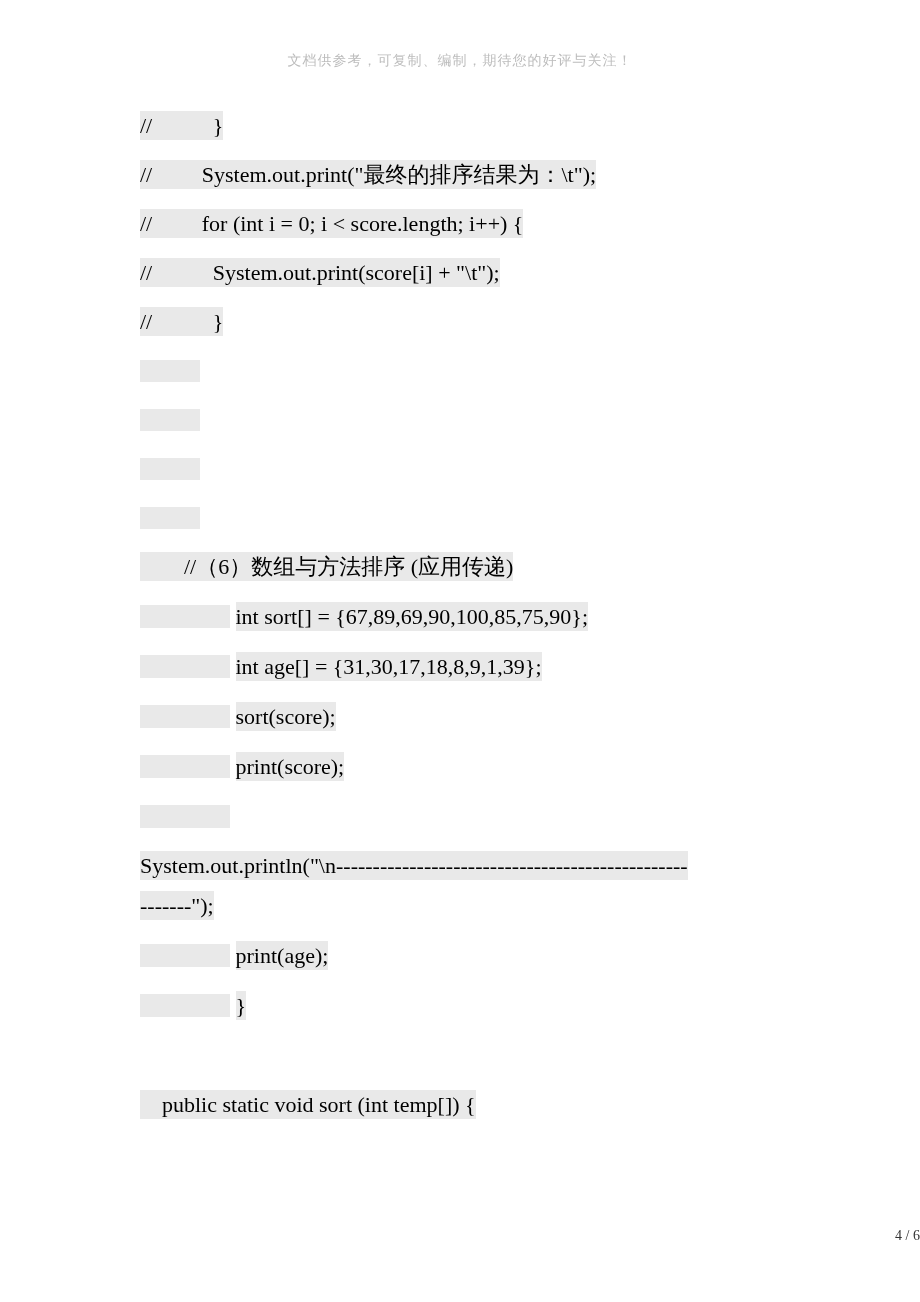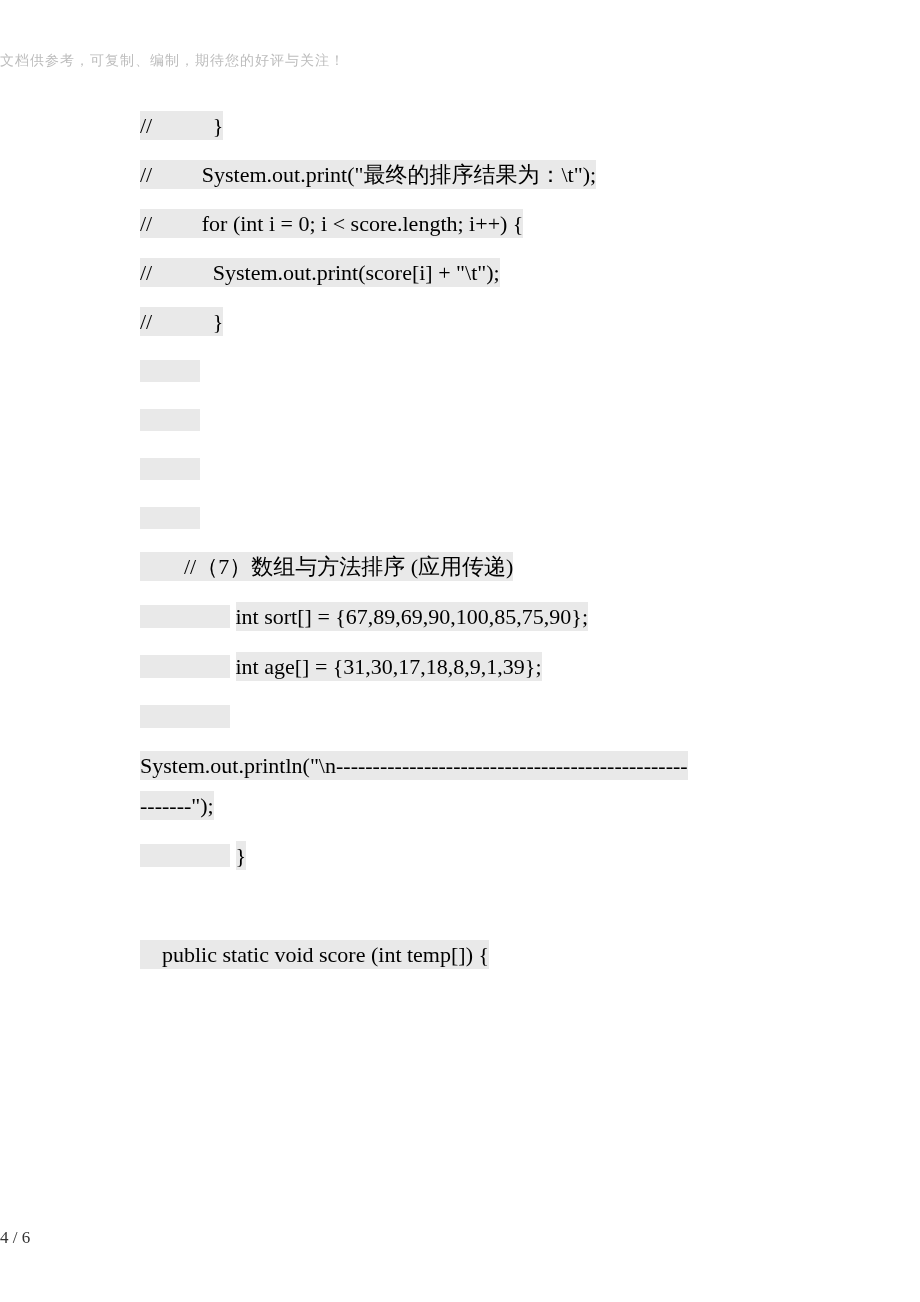--- a/index.html
+++ b/index.html
@@ -8,20 +8,21 @@
     font-family: "Times New Roman", "SimSun", serif;
     width: 920px;
     height: 1302px;
     position: relative;
   }
   .header-note {
     position: absolute;
     top: 52px;
     left: 0;
     right: 0;
+    text-align: center;
     color: #bdbdbd;
     font-size: 14px;
     font-family: "SimSun", serif;
     letter-spacing: 1px;
   }
   .content {
     position: absolute;
     top: 115px;
     left: 140px;
     right: 140px;
@@ -52,22 +53,22 @@
     vertical-align: bottom;
   }
   .gap {
     height: 50px;
   }
   .page-num {
     position: absolute;
     top: 1228px;
     left: 0;
     right: 0;
-    text-align: left;
-    font-size: 17px;
+    text-align: right;
+    font-size: 14px;
     color: #333;
     font-family: "Times New Roman", serif;
   }
 </style>
 </head>
 <body>
 
 <div class="header-note">文档供参考，可复制、编制，期待您的好评与关注！</div>
 
 <div class="content">
@@ -91,49 +92,58 @@
   <div class="line">
     <span class="hl"><span>//</span>&nbsp;&nbsp;&nbsp;&nbsp;&nbsp;&nbsp;&nbsp;&nbsp;&nbsp;&nbsp;&nbsp;<span>}</span></span>
   </div>
 
   <div class="line"><span class="hlblock" style="width:60px;"></span></div>
   <div class="line"><span class="hlblock" style="width:60px;"></span></div>
   <div class="line"><span class="hlblock" style="width:60px;"></span></div>
   <div class="line"><span class="hlblock" style="width:60px;"></span></div>
 
   <div class="line">
-    <span class="hl">&nbsp;&nbsp;&nbsp;&nbsp;&nbsp;&nbsp;&nbsp;&nbsp;<span>//（7）数组与方法排序  (应用传递)</span></span>
+    <span class="hl">&nbsp;&nbsp;&nbsp;&nbsp;&nbsp;&nbsp;&nbsp;&nbsp;<span>//（6）数组与方法排序  (应用传递)</span></span>
   </div>
 
   <div class="line">
     <span class="indent-pad"></span>&nbsp;<span class="hl">int sort[] = {67,89,69,90,100,85,75,90};</span>
   </div>
 
   <div class="line">
     <span class="indent-pad"></span>&nbsp;<span class="hl">int age[] = {31,30,17,18,8,9,1,39};</span>
   </div>
 
+  <div class="line">
+    <span class="indent-pad"></span>&nbsp;<span class="hl">sort(score);</span>
+  </div>
 
+  <div class="line">
+    <span class="indent-pad"></span>&nbsp;<span class="hl">print(score);</span>
+  </div>
 
   <div class="line"><span class="indent-pad"></span></div>
 
   <div class="line" style="margin-bottom:18px;">
     <span class="hl">System.out.println("\n------------------------------------------------</span>
   </div>
   <div class="line">
     <span class="hl">-------");</span>
   </div>
 
 
+  <div class="line">
+    <span class="indent-pad"></span>&nbsp;<span class="hl">print(age);</span>
+  </div>
 
   <div class="line">
     <span class="indent-pad"></span>&nbsp;<span class="hl">}</span>
   </div>
 
   <div class="gap"></div>
 
   <div class="line">
-    <span class="hl">&nbsp;&nbsp;&nbsp;&nbsp;<span>public static void score (int temp[]) {</span></span>
+    <span class="hl">&nbsp;&nbsp;&nbsp;&nbsp;<span>public static void sort (int temp[]) {</span></span>
   </div>
 
 </div>
 
 <div class="page-num">4 / 6</div>
 
 </body></html>

